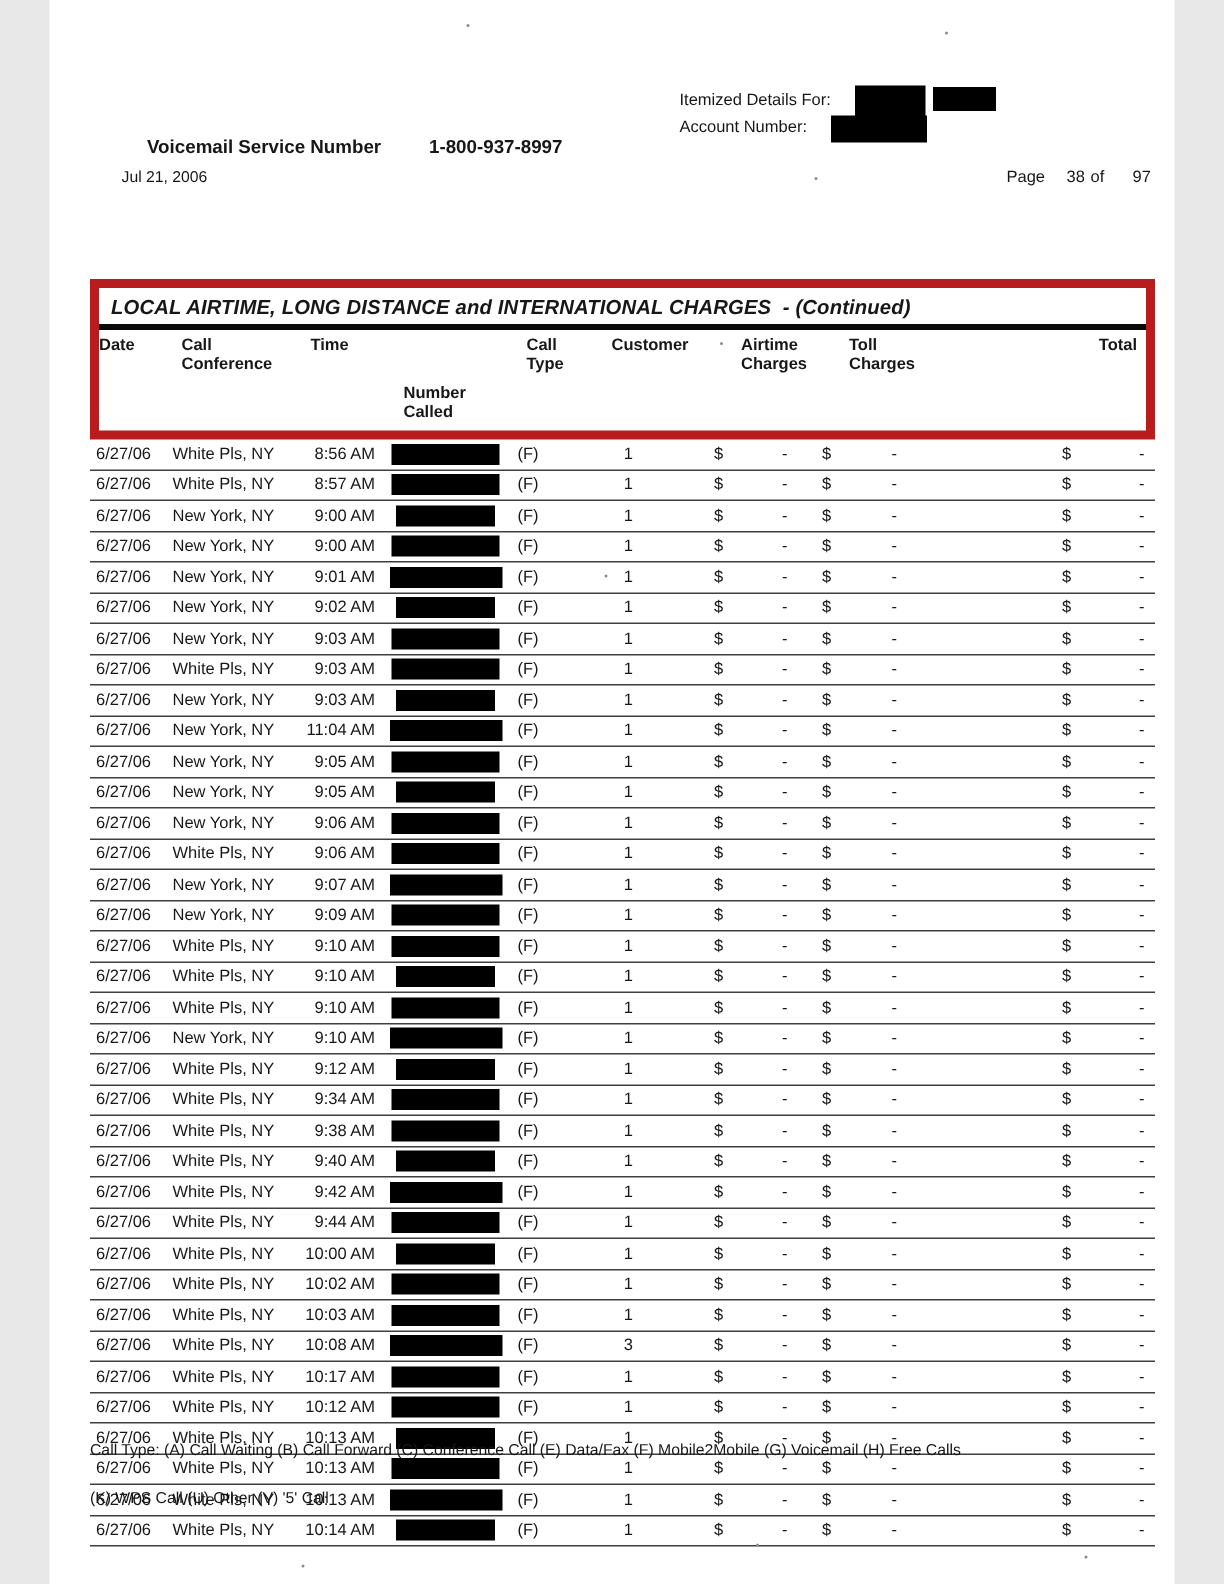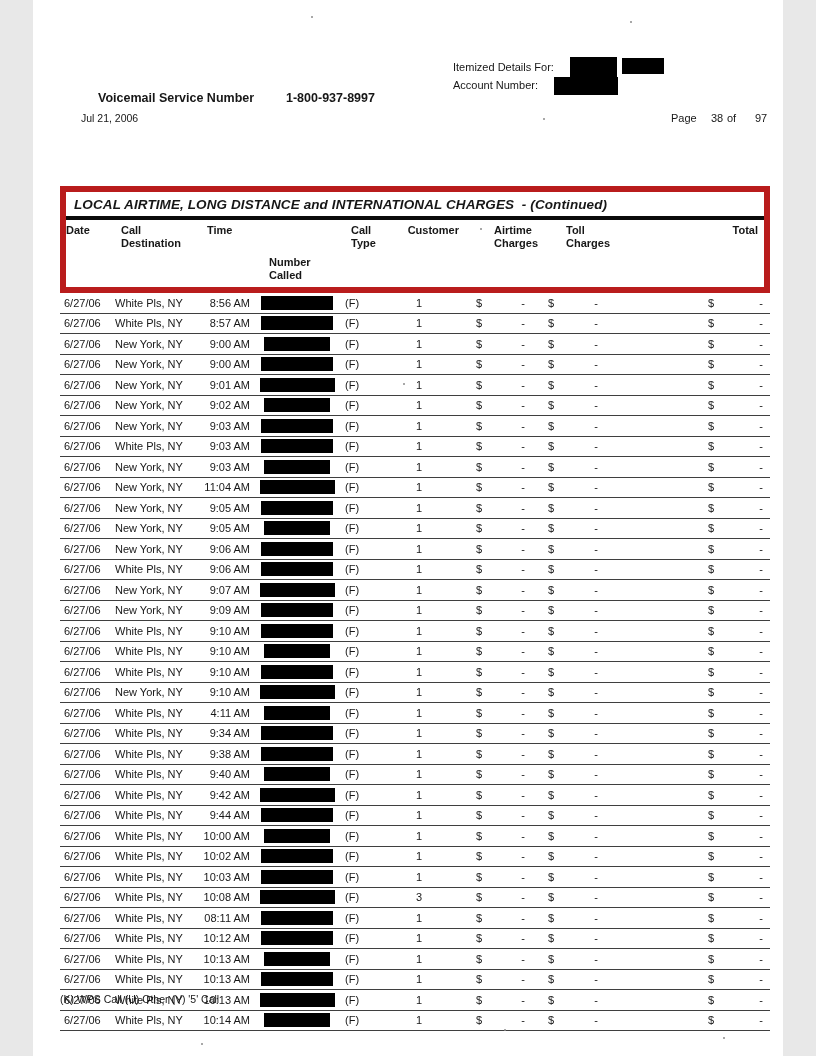--- a/index.html
+++ b/index.html
@@ -107,21 +107,21 @@
   <div class="abs table-wrap">
     <div class="table-header-box">
       <div class="table-title">LOCAL AIRTIME, LONG DISTANCE and INTERNATIONAL CHARGES  - (Continued)</div>
       <div class="col-headers">
         <div class="hc hc-date">
           <span>Date</span>
             <span></span>
         </div>
         <div class="hc hc-dest">
           <span>Call</span>
-            <span>Destination</span>
+            <span>Conference</span>
         </div>
         <div class="hc hc-time">
           <span>Time</span>
             <span></span>
         </div>
         <div class="hc hc-number">
           <span>Number</span>
             <span>Called</span>
         </div>
         <div class="hc hc-type">
@@ -563,21 +563,21 @@
       </span>
       <span class="c money total">
         <span>$</span>
         <span>-</span>
       </span>
     </div>
 
     <div class="row">
       <span class="c date">6/27/06</span>
       <span class="c dest">White Pls, NY</span>
-      <span class="c time">4:11 AM</span>
+      <span class="c time">9:12 AM</span>
       <span class="c num"><span class="redactbox"></span></span>
       <span class="c type">(F)</span>
       <span class="c min">1</span>
       <span class="c money air">
         <span>$</span>
         <span>-</span>
       </span>
       <span class="c money toll">
         <span>$</span>
         <span>-</span>
@@ -773,21 +773,21 @@
       </span>
       <span class="c money total">
         <span>$</span>
         <span>-</span>
       </span>
     </div>
 
     <div class="row">
       <span class="c date">6/27/06</span>
       <span class="c dest">White Pls, NY</span>
-      <span class="c time">08:11 AM</span>
+      <span class="c time">10:17 AM</span>
       <span class="c num"><span class="redactbox"></span></span>
       <span class="c type">(F)</span>
       <span class="c min">1</span>
       <span class="c money air">
         <span>$</span>
         <span>-</span>
       </span>
       <span class="c money toll">
         <span>$</span>
         <span>-</span>
@@ -898,20 +898,21 @@
         <span>-</span>
       </span>
       <span class="c money total">
         <span>$</span>
         <span>-</span>
       </span>
     </div>
   </div>
   </div>
 
+  <div class="abs legend-1">Call Type: (A) Call Waiting (B) Call Forward (C) Conference Call (E) Data/Fax (F) Mobile2Mobile (G) Voicemail (H) Free Calls</div>
   <div class="abs legend-2">(K) WPS Call (U) Other (V) '5' Call</div>
 
   <span class="speck" style="left:278px; top:16px;"></span>
   <span class="speck" style="left:597px; top:21px;"></span>
   <span class="speck" style="left:510px; top:118px;"></span>
   <span class="speck" style="left:447px; top:228px;"></span>
   <span class="speck" style="left:370px; top:383px;"></span>
   <span class="speck" style="left:800px; top:391px;"></span>
   <span class="speck" style="left:806px; top:688px;"></span>
   <span class="speck" style="left:788px; top:744px;"></span>

